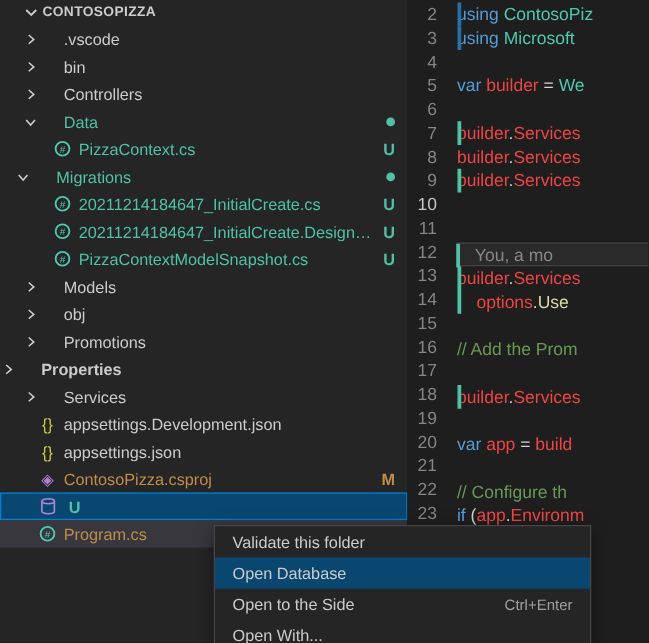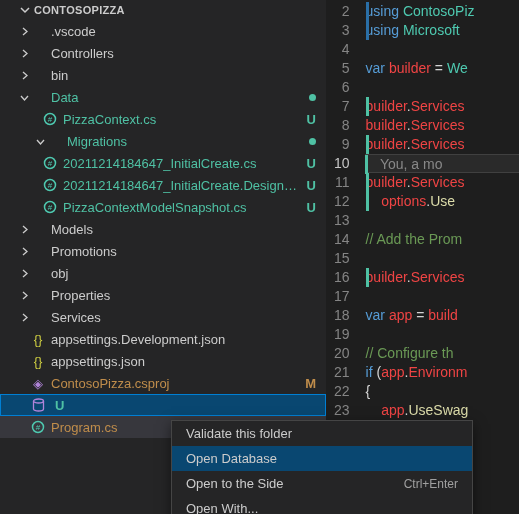--- a/index.html
+++ b/index.html
@@ -19,21 +19,21 @@
     .status.M { color: #c08d4b; }
     .label.green { color: #4fc1a4; }
     .label.mod { color: #c08d4b; }
     .dot { width: 7px; height: 7px; border-radius: 50%; background: #4fc1a4; margin-left: 4px; }
     .editor { flex: 1; background: #1e1e1e; display: flex; font-family: Consolas, monospace; font-size: 14px; overflow: hidden; }
     .gutter { background: #1e1e1e; color: #858585; text-align: right; padding: 2px 12px 0 8px; line-height: 19px; }
     .gutter .ln { height: 19px; }
     .gutter .cur { color: #c6c6c6; }
     .code { flex: 1; padding: 2px 0 0 4px; line-height: 19px; white-space: pre; position: relative; }
     .code .line { height: 19px; position: relative; }
-    .line.hl { background: #2a2a2a; border: 1px solid #404040; border-left: none; border-right: none; padding-left: 0; margin-left: -1px; color: #888; }
+    .line.hl { background: #2a2a2a; border: 1px solid #404040; border-left: none; border-right: none; padding-left: 0; margin-left: -1px; color: #888; margin-top: 40px; }
     .bar { position: absolute; left: 0; top: 0; width: 3px; height: 19px; }
     .bar.blue { background: #2a6fa7; }
     .bar.green { background: #4fc1a4; }
     .kw { color: #569cd6; }
     .cl { color: #4ec9b0; }
     .va { color: #ef4444; }
     .me { color: #dcdcaa; }
     .cm { color: #6a9955; }
     .pl { color: #d4d4d4; }
     .context-menu { position: absolute; left: 171px; top: 420px; width: 302px; background: #252526; border: 1px solid #454545; box-shadow: 0 4px 12px rgba(0,0,0,0.5); z-index: 100; }
@@ -67,30 +67,30 @@
         <span class="icon"></span>
         <span class="label ">.vscode</span>
       </div>
       <div class="item" style="padding-left: 18px;">
         <span class="chev">
           <svg width="9" height="9" viewBox="0 0 9 9">
             <path d="M3 1 L7 4.5 L3 8" stroke="#cccccc" stroke-width="1.3" fill="none"></path>
           </svg>
         </span>
         <span class="icon"></span>
+        <span class="label ">bin</span>
+      </div>
+      <div class="item" style="padding-left: 18px;">
+        <span class="chev">
+          <svg width="9" height="9" viewBox="0 0 9 9">
+            <path d="M3 1 L7 4.5 L3 8" stroke="#cccccc" stroke-width="1.3" fill="none"></path>
+          </svg>
+        </span>
+        <span class="icon"></span>
         <span class="label ">Controllers</span>
-      </div>
-      <div class="item" style="padding-left: 18px;">
-        <span class="chev">
-          <svg width="9" height="9" viewBox="0 0 9 9">
-            <path d="M3 1 L7 4.5 L3 8" stroke="#cccccc" stroke-width="1.3" fill="none"></path>
-          </svg>
-        </span>
-        <span class="icon"></span>
-        <span class="label ">bin</span>
       </div>
       <div class="item" style="padding-left: 18px;">
         <span class="chev">
           <svg width="9" height="9" viewBox="0 0 9 9">
             <path d="M1 3 L4.5 7 L8 3" stroke="#cccccc" stroke-width="1.3" fill="none"></path>
           </svg>
         </span>
         <span class="icon"></span>
         <span class="label green">Data</span>
         <span class="dot"></span>
@@ -99,21 +99,21 @@
         <span class="chev"></span>
         <span class="icon ic-cs">
           <svg width="14" height="14" viewBox="0 0 14 14">
             <circle cx="7" cy="7" r="5.5" fill="none" stroke="#4ec9b0" stroke-width="1.5"></circle>
             <text x="7" y="10" text-anchor="middle" font-size="8" fill="#4ec9b0" font-family="sans-serif">#</text>
           </svg>
         </span>
         <span class="label green">PizzaContext.cs</span>
         <span class="status U">U</span>
       </div>
-      <div class="item" style="padding-left: 34px;">
+      <div class="item" style="padding-left: 12px;">
         <span class="chev">
           <svg width="9" height="9" viewBox="0 0 9 9">
             <path d="M1 3 L4.5 7 L8 3" stroke="#cccccc" stroke-width="1.3" fill="none"></path>
           </svg>
         </span>
         <span class="icon"></span>
         <span class="label green">Migrations</span>
         <span class="dot"></span>
       </div>
       <div class="item" style="padding-left: 30px;">
@@ -158,32 +158,32 @@
         <span class="icon"></span>
         <span class="label ">Models</span>
       </div>
       <div class="item" style="padding-left: 18px;">
         <span class="chev">
           <svg width="9" height="9" viewBox="0 0 9 9">
             <path d="M3 1 L7 4.5 L3 8" stroke="#cccccc" stroke-width="1.3" fill="none"></path>
           </svg>
         </span>
         <span class="icon"></span>
+        <span class="label ">obj</span>
+      </div>
+      <div class="item" style="padding-left: 18px;">
+        <span class="chev">
+          <svg width="9" height="9" viewBox="0 0 9 9">
+            <path d="M3 1 L7 4.5 L3 8" stroke="#cccccc" stroke-width="1.3" fill="none"></path>
+          </svg>
+        </span>
+        <span class="icon"></span>
         <span class="label ">Promotions</span>
       </div>
-      <div class="item" style="padding-left: 18px;">
-        <span class="chev">
-          <svg width="9" height="9" viewBox="0 0 9 9">
-            <path d="M3 1 L7 4.5 L3 8" stroke="#cccccc" stroke-width="1.3" fill="none"></path>
-          </svg>
-        </span>
-        <span class="icon"></span>
-        <span class="label ">obj</span>
-      </div>
-      <div class="item" style="padding-left: 18px;">
+      <div class="item" style=" font-weight: bold;">
         <span class="chev">
           <svg width="9" height="9" viewBox="0 0 9 9">
             <path d="M3 1 L7 4.5 L3 8" stroke="#cccccc" stroke-width="1.3" fill="none"></path>
           </svg>
         </span>
         <span class="icon"></span>
         <span class="label ">Properties</span>
       </div>
       <div class="item" style="padding-left: 18px;">
         <span class="chev">

